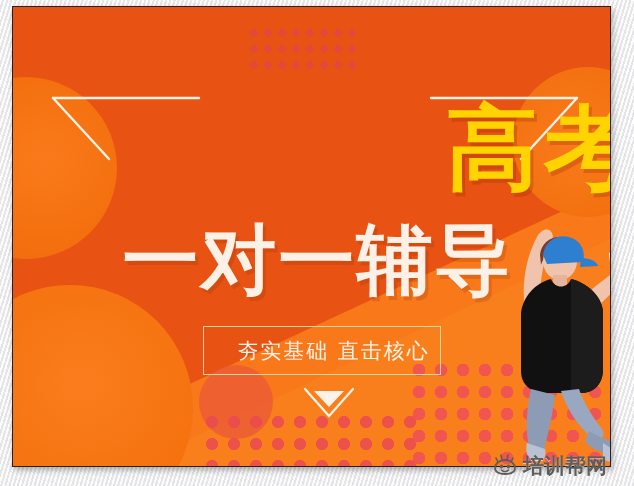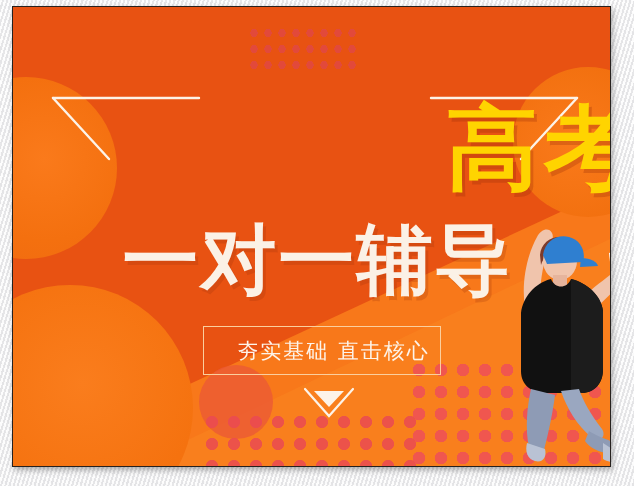--- a/index.html
+++ b/index.html
@@ -234,14 +234,28 @@
 
     <div class="arrow">
       <svg width="56" height="36" viewBox="0 0 56 36">
         <path d="M4 4 L28 31 L52 4" stroke="#fdf3e8" stroke-width="2.2" fill="none" stroke-linecap="round"></path>
         <polygon points="13,6 43,6 28,22" fill="#fdf3e8"></polygon>
       </svg>
     </div>
 
   </div>
 
+  <div class="watermark">
+    <span class="wm-icon">
+      <svg width="24" height="22" viewBox="0 0 24 22">
+        <g fill="#5d5d5d">
+          <path d="M3 5 L5 9 M8 2 L9 7 M15 2 L14 7 M20 5 L18 9" stroke="#5d5d5d" stroke-width="1.6" fill="none" stroke-linecap="round"></path>
+          <path d="M12 7 C18 7 22 11 22 15 C22 19 18 21 12 21 C6 21 2 19 2 15 C2 11 6 7 12 7 Z" fill="none" stroke="#5d5d5d" stroke-width="1.8"></path>
+          <ellipse cx="8.5" cy="13.5" rx="1.6" ry="1.9"></ellipse>
+          <ellipse cx="15.5" cy="13.5" rx="1.6" ry="1.9"></ellipse>
+          <path d="M8.5 17.2 C10.5 18.8 13.5 18.8 15.5 17.2" stroke="#5d5d5d" stroke-width="1.6" fill="none" stroke-linecap="round"></path>
+        </g>
+      </svg>
+    </span>
+    <span class="wm-text">培训帮网</span>
+  </div>
 
 </div>
 
 </body></html>

